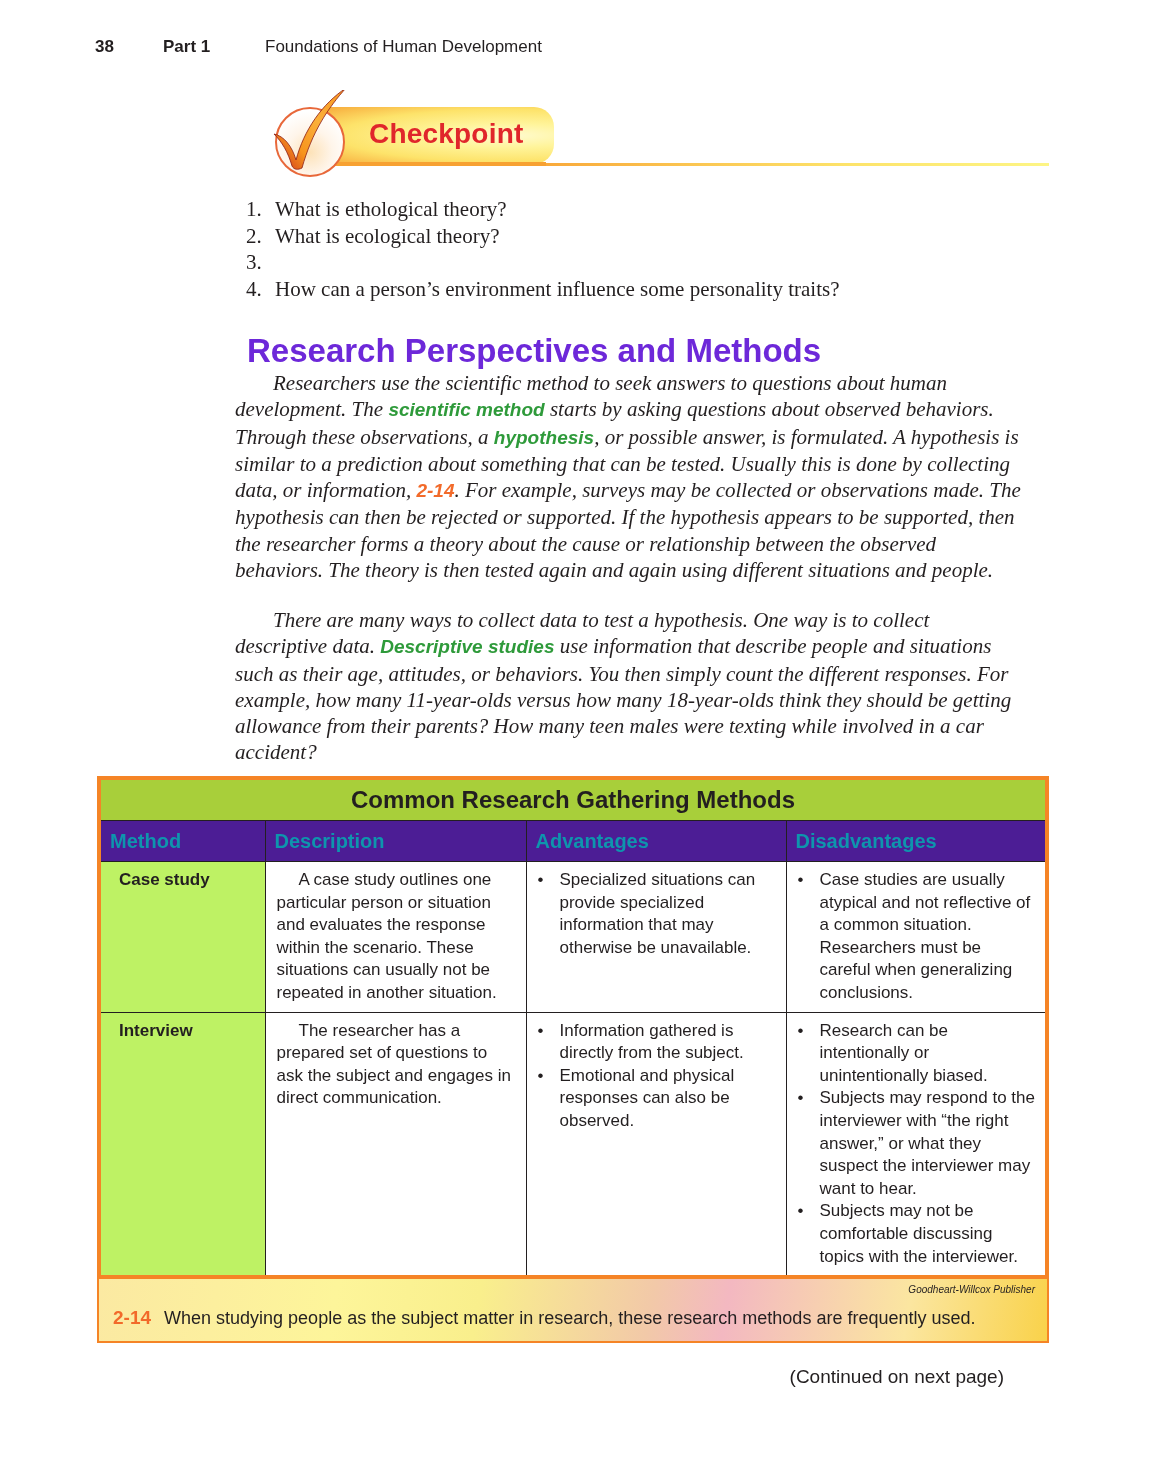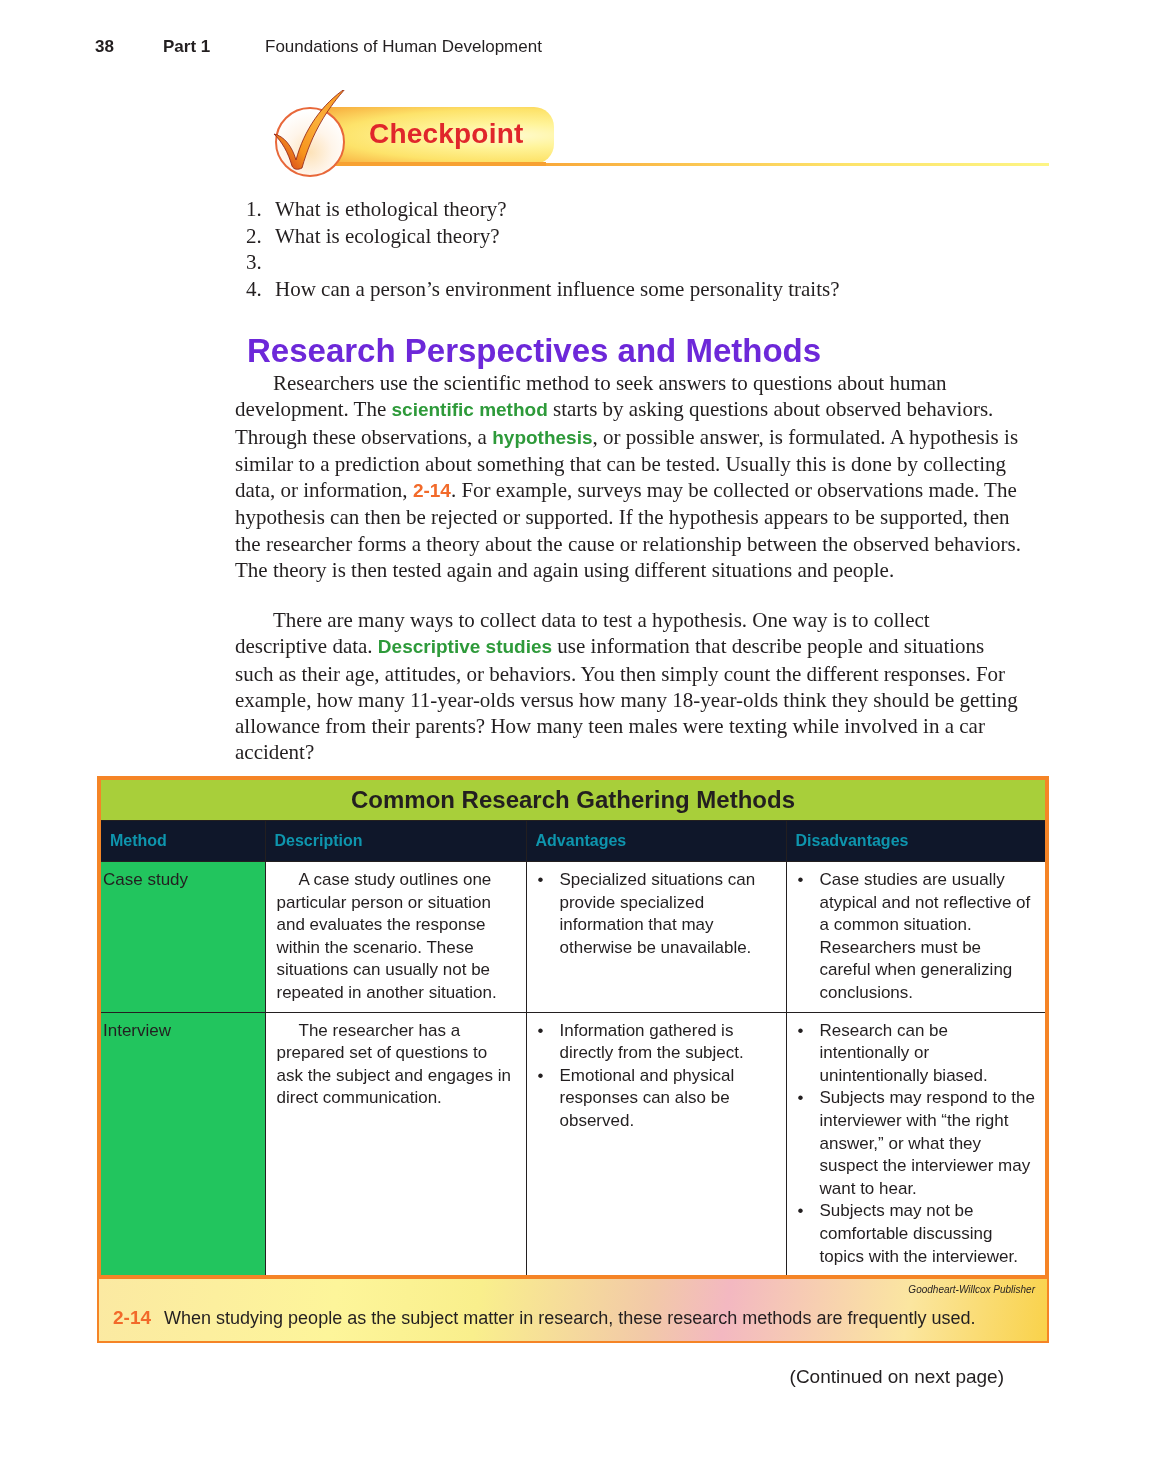--- a/index.html
+++ b/index.html
@@ -26,35 +26,35 @@
 
   
   .questions { position: absolute; top: 196px; left: 246px; margin: 0; padding: 0; list-style: none; font-size: 21px; line-height: 26.5px; }
   .questions li { display: flex; }
   .questions .qn { width: 29px; }
 
   
   .section-heading { position: absolute; top: 320px; left: 235px; margin: 12px; font-size: 33px; font-weight: bold; color: #6d28d9; }
 
   
-  .body-text { position: absolute; left: 235px; width: 790px; font-size: 21px; line-height: 26.3px; margin: 0; }
+  .body-text { position: absolute; left: 235px; width: 790px; font-size: 21px; line-height: 26.3px; margin: 0; font-style: italic; }
   .body-text.p1 { top: 370px; }
   .body-text.p2 { top: 607px; }
   .body-text .indent { display: inline-block; width: 38px; }
   .term { font-family: "Liberation Sans", "DejaVu Sans", sans-serif; font-weight: bold; color: #2e9a3a; font-size: 19px; }
   .figref { font-family: "Liberation Sans", "DejaVu Sans", sans-serif; font-weight: bold; color: #f26a2a; font-size: 19px; }
 
   
   .figure { position: absolute; left: 65px; top: 776px; width: 952px; }
   .tbl-wrap { border: 4px solid #f58426; border-bottom: 4px solid #f58426; }
   .tbl { border-collapse: collapse; width: 100%; table-layout: fixed; font-size: 17px; line-height: 22.6px; }
   .tbl .title-row td { background: #a8cf3a; text-align: center; font-size: 24px; font-weight: bold; height: 40px; padding: 0; border-bottom: 1.5px solid #231f20; }
-  .tbl .head-row th { background: #0f172a; color: #0e95ad; text-align: left; font-size: 16px; font-weight: bold; height: 40px; padding: 0 0 0 9px; border-bottom: 1.5px solid #231f20; border-right: 1.5px solid #231f20; }
+  .tbl .head-row th { background: #4c1d95; color: #0e95ad; text-align: left; font-size: 20px; font-weight: bold; height: 40px; padding: 0 0 0 9px; border-bottom: 1.5px solid #231f20; border-right: 1.5px solid #231f20; }
   .tbl .head-row th:last-child { border-right: none; }
-  .tbl td.method { background: #22c55e; font-weight: normal; vertical-align: top; padding: 7px 2px; border-right: 1.5px solid #231f20; }
+  .tbl td.method { background: #bef264; font-weight: bold; vertical-align: top; padding: 7px 18px; border-right: 1.5px solid #231f20; }
   .tbl td.cell { vertical-align: top; padding: 7px 10px 7px 11px; border-right: 1.5px solid #231f20; background: #fff; }
   .tbl td.cell:last-child { border-right: none; }
   .tbl tr.data-row td { border-bottom: 1.5px solid #231f20; }
   .tbl tr.data-row:last-child td { border-bottom: none; }
   .tbl .desc { text-indent: 22px; }
   .tbl ul { margin: 0; padding: 0; list-style: none; }
   .tbl ul li { position: relative; padding-left: 22px; }
   .tbl ul li::before { content: "\2022"; position: absolute; left: 0; top: 0; }
   .col-method { width: 164px; }
   .col-desc { width: 261px; }

